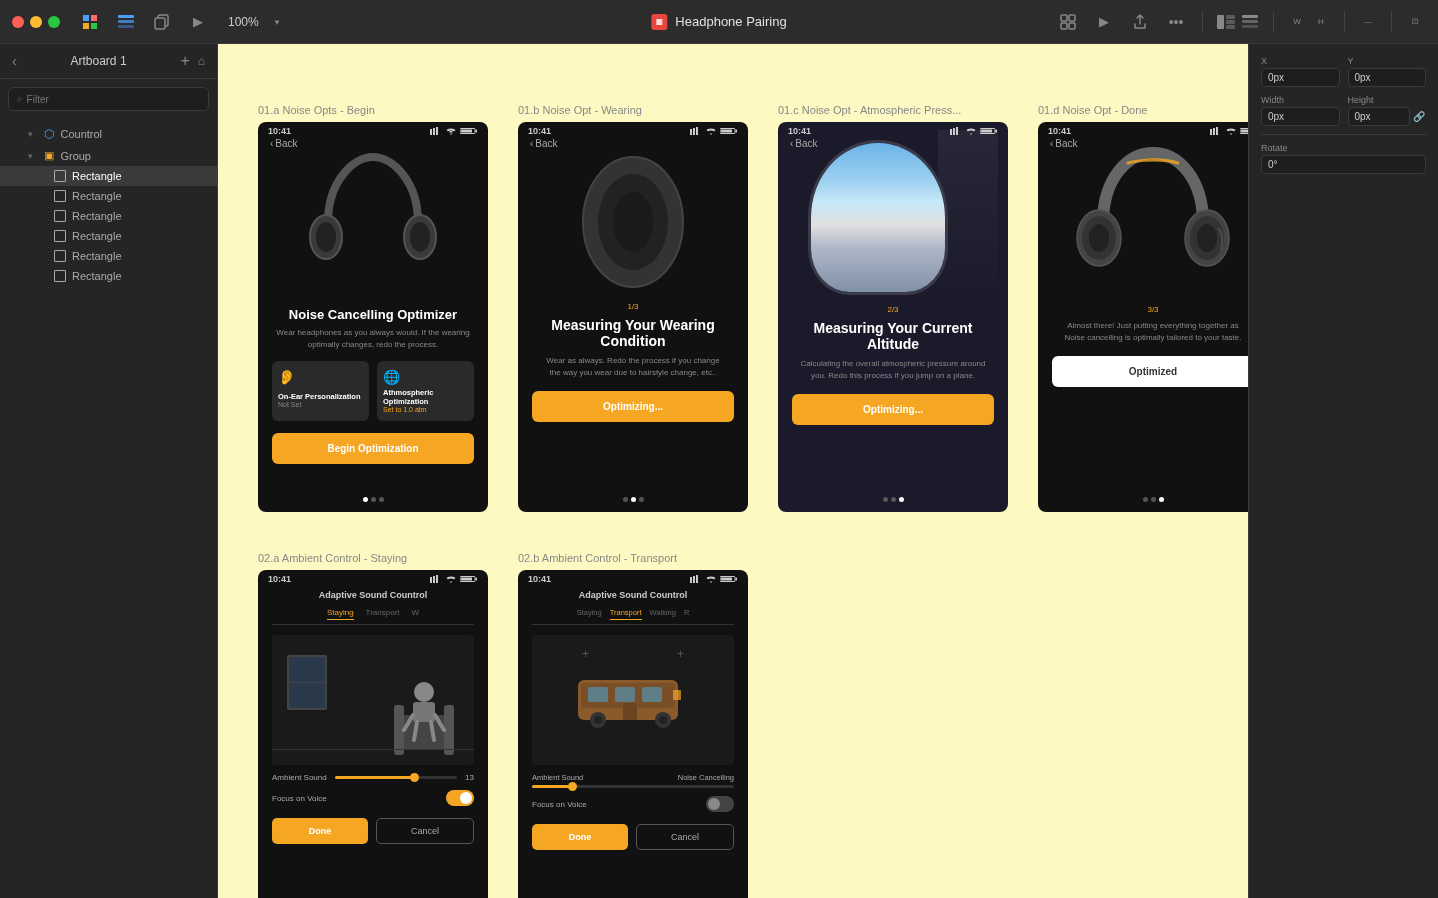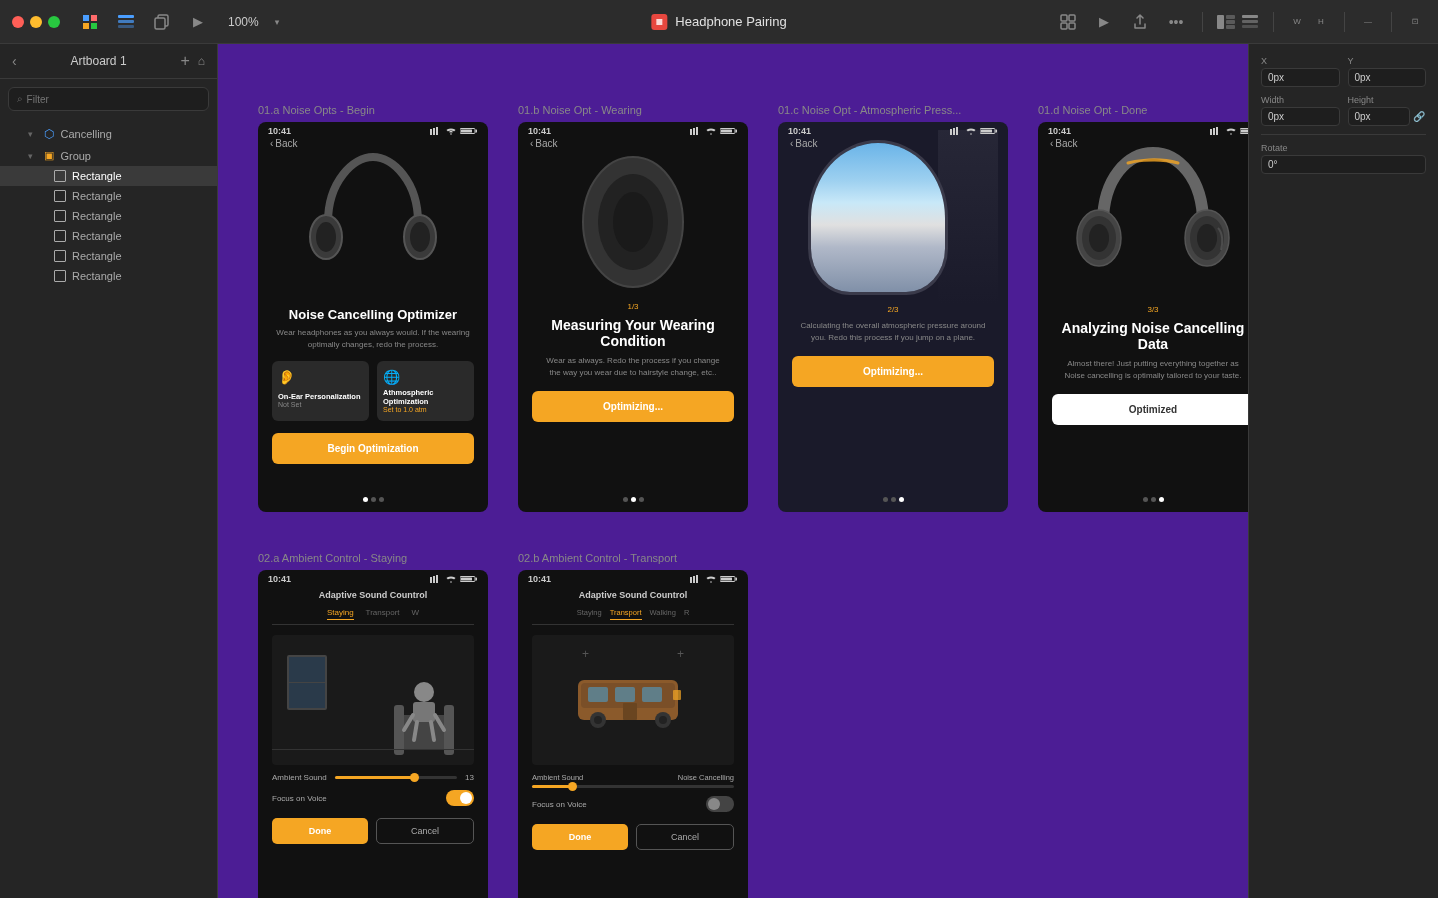--- a/index.html
+++ b/index.html
@@ -75,21 +75,21 @@
       font-size: 11px;
     }
     .layer-item.selected { background: #3a3a3a; color: #fff; }
     .layer-expand { width: 10px; font-size: 9px; color: #666; }
     .layer-icon-rect { width: 12px; height: 12px; border: 1.5px solid #aaa; border-radius: 1px; }
     .layer-home { color: #888; margin-left: auto; }
 
     
     .canvas {
       flex: 1;
-      background: #4c1d95;
+      background: #fef9c3;
       overflow: auto;
       position: relative;
     }
     .canvas-inner {
       padding: 60px 40px;
       min-width: 900px;
     }
 
     
     .frames-grid {
@@ -304,21 +304,21 @@
     <div class="search-box">
       <span style="color:#666;font-size:10px;">⌕</span>
       <input class="search-input" placeholder="Filter" style="">
     </div>
     <div class="layer-list">
 
       <div class="layer-item">
         <span style="width:10px;"></span>
         <span class="layer-expand">▾</span>
         <span style="color:#4a9eff;font-size:12px;">⬡</span>
-        <span>Cancelling</span>
+        <span>Countrol</span>
       </div>
 
       <div class="layer-item">
         <span style="width:10px;"></span>
         <span class="layer-expand">▾</span>
         <span style="color:#f5a623;font-size:11px;">▣</span>
         <span>Group</span>
       </div>
 
       <div class="layer-item selected">
@@ -509,20 +509,21 @@
             <div style="width:100%;height:175px;position:relative;overflow:hidden;margin-top:8px;">
 
               <div style="position:absolute;right:10px;top:0;bottom:0;width:60px;background:linear-gradient(180deg,#2a2a3a 0%,#1a1a2a 100%);opacity:0.8;"></div>
 
               <div style="position:absolute;left:30px;top:10px;width:140px;height:155px;border-radius:50% 50% 30% 30%;overflow:hidden;border:3px solid #3a3a4a;">
                 <div style="width:100%;height:100%;background:linear-gradient(180deg,#6ab4e8 0%,#9dd0f0 25%,#c8e8f8 40%,#e0e0e0 55%,#b0b8c8 70%,#8090a8 100%);"></div>
               </div>
             </div>
             <div style="padding:0 14px;">
               <div class="frame-progress-info">2/3</div>
+              <div class="frame-title-center">Measuring Your Current Altitude</div>
               <div class="frame-desc-center">Calculating the overall atmospheric pressure around you. Redo this process if you jump on a plane.</div>
               <button class="btn-optimizing">Optimizing...</button>
             </div>
             <div class="frame-dots">
               <div class="dot"></div>
               <div class="dot"></div>
               <div class="dot active"></div>
             </div>
           </div>
         </div>
@@ -567,21 +568,20 @@
 
                 <ellipse cx="134" cy="100" rx="22" ry="28" fill="#444" stroke="#555" stroke-width="1.5"></ellipse>
                 <ellipse cx="134" cy="100" rx="17" ry="22" fill="#333"></ellipse>
                 <ellipse cx="134" cy="100" rx="10" ry="14" fill="#222"></ellipse>
 
                 <path d="M145 90 C150 95 150 105 148 112" fill="none" stroke="#666" stroke-width="2" opacity="0.5"></path>
               </svg>
             </div>
             <div style="padding:0 14px;">
               <div class="frame-progress-info">3/3</div>
-              <div class="frame-title-center">Analyzing Noise Cancelling Data</div>
               <div class="frame-desc-center">Almost there! Just putting everything together as Noise cancelling is optimally tailored to your taste.</div>
               <button class="btn-optimized">Optimized</button>
             </div>
             <div class="frame-dots">
               <div class="dot"></div>
               <div class="dot"></div>
               <div class="dot active"></div>
             </div>
           </div>
         </div>

